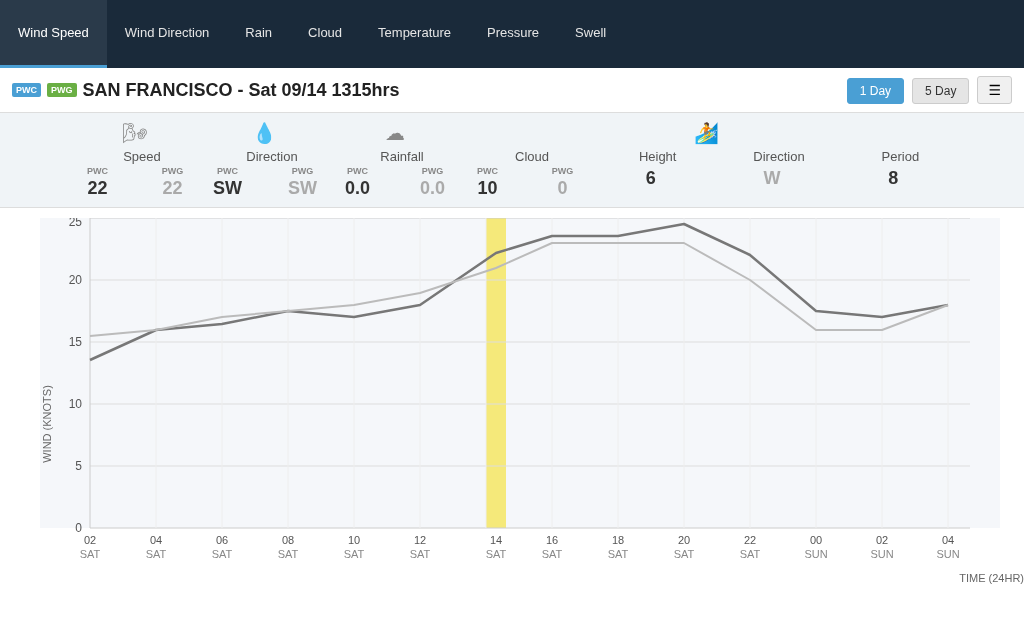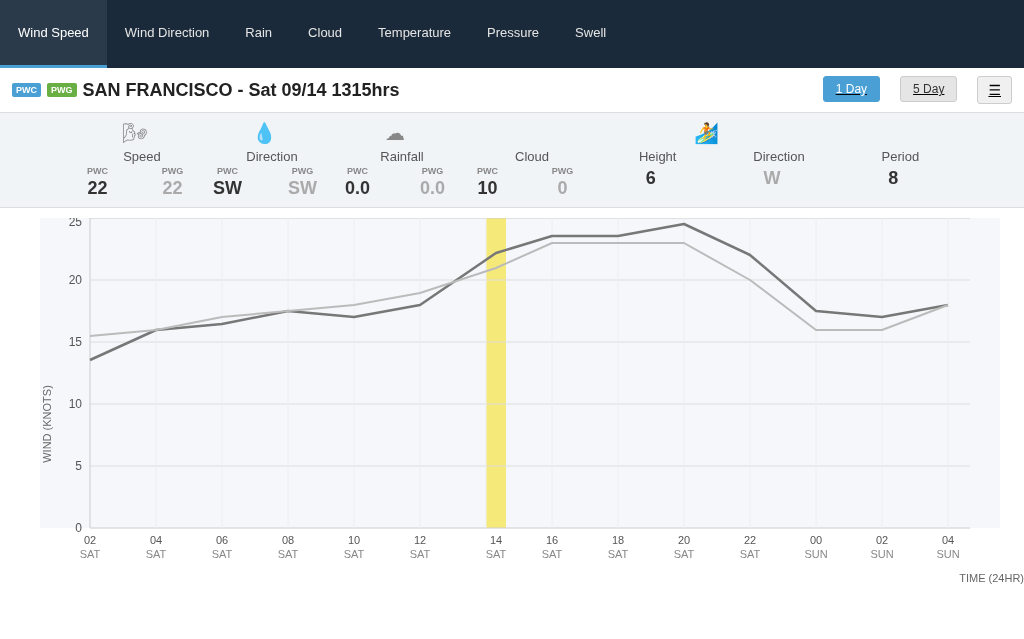--- a/index.html
+++ b/index.html
@@ -50,23 +50,22 @@
       border-radius: 2px;
     }
     .badge.pwg { background: #6aaf44; }
     .location-text {
       font-weight: bold;
       font-size: 18px;
       color: #222;
     }
     .day-buttons {
       display: flex;
-      align-items: flex-start;
-      gap: 20px;
-      text-decoration: underline;
+      align-items: flex-end;
+      gap: 8px;
     }
     .day-btn {
       padding: 5px 12px;
       border: 1px solid #ccc;
       background: #e5e5e5;
       font-size: 12px;
       cursor: pointer;
       border-radius: 3px;
       color: #333;
     }

